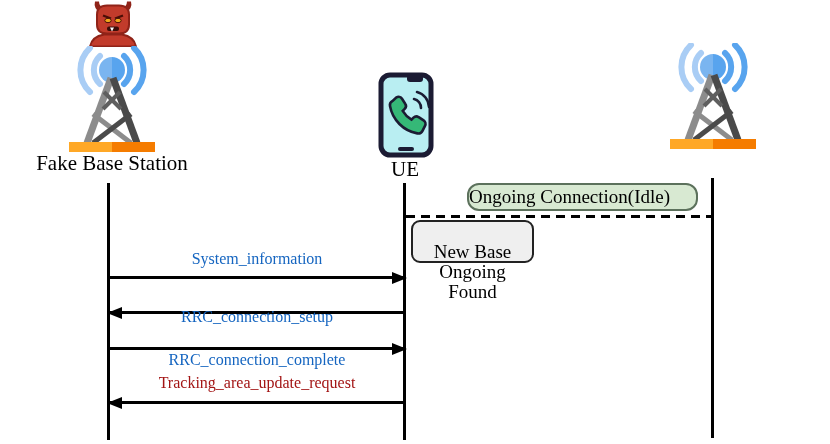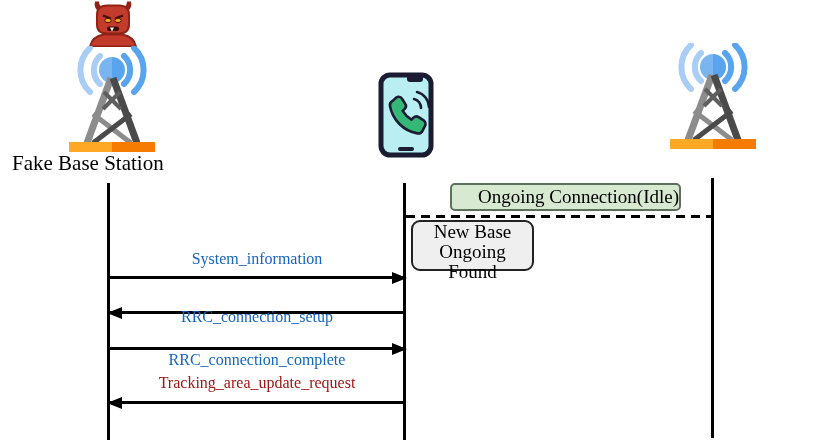--- a/index.html
+++ b/index.html
@@ -2,36 +2,36 @@
 <html style="--message_blue: #1565c0; --message_red: #a31515; --note_green_bg: #d8e9d2; --note_green_border: #5c715c; --note_gray_bg: #efefef; --lifeline_black: #000000; --signal_blue_light: #a9cdf5; --signal_blue: #58a4ee; --circle_blue_light: #7ab5f0; --tower_gray_light: #8c8c8c; --tower_gray_mid: #5f5f5f; --tower_gray_dark: #4a4a4a; --tower_base_orange_light: #ffa826; --tower_base_orange_dark: #f57c00; --devil_red: #c23b2b; --devil_dark_red: #8f2318; --devil_eye_yellow: #f2a71b; --phone_outline_navy: #1b1b33; --phone_screen_cyan: #b9eef2; --handset_green: #35b877;"><head>
 <meta charset="utf-8">
 <style>
   html,body{margin:0;padding:0;background:#fff;}
   .scene{
     position:relative;width:830px;height:444px;background:#ffffff;
     font-family:"Liberation Serif","DejaVu Serif",serif;overflow:hidden;
   }
   .abs{position:absolute;}
   .actor-label{
-    position:absolute;color:#000;font-size:21px;white-space:nowrap;
+    position:absolute;text-align:center;color:#000;font-size:21px;white-space:nowrap;
   }
   .lifeline{position:absolute;width:3px;background:var(--lifeline_black,#000);}
   .dashed-line{
     position:absolute;height:3px;
     background:repeating-linear-gradient(90deg,var(--lifeline_black,#000) 0 9px,transparent 9px 15px);
   }
   .note-green{
-    position:absolute;left:450px;top:183px;width:231px;height:28px;box-sizing:border-box;
+    position:absolute;left:467px;top:183px;width:231px;height:28px;box-sizing:border-box;
     background:var(--note_green_bg,#d8e9d2);border:2px solid var(--note_green_border,#5c715c);
-    border-radius:5px;font-size:19px;line-height:24px;text-align:right;color:#000;white-space:nowrap;
+    border-radius:12px;font-size:19px;line-height:24px;text-align:left;color:#000;white-space:nowrap;
   }
   .note-gray{
-    position:absolute;left:411px;top:220px;width:123px;height:51px;box-sizing:border-box;
+    position:absolute;left:411px;top:220px;width:123px;height:43px;box-sizing:border-box;
     background:var(--note_gray_bg,#efefef);border:2px solid #222;border-radius:9px;
-    font-size:19px;line-height:20px;text-align:center;color:#000;padding-top:0;
+    font-size:19px;line-height:20px;text-align:center;color:#000;padding-top:20px;
   }
   .msg{
     position:absolute;left:109px;width:296px;text-align:center;
     font-size:16px;white-space:nowrap;
   }
   .msg-blue{color:var(--message_blue,#1565c0);}
   .msg-red{color:var(--message_red,#a31515);}
   .arrow{position:absolute;left:109px;width:296px;height:3px;background:var(--lifeline_black,#000);}
   .arrow .head{position:absolute;width:0;height:0;top:-4px;}
   .arrow .head-right{right:-2px;border-top:6px solid transparent;border-bottom:6px solid transparent;border-left:15px solid var(--lifeline_black,#000);}
@@ -77,20 +77,21 @@
 
   <svg class="abs" style="left:377px;top:72px" width="58" height="86" viewBox="0 0 58 86">
     <rect x="4" y="3" width="50" height="80" rx="9" style="fill:var(--phone_screen_cyan,#b9eef2);stroke:var(--phone_outline_navy,#1b1b33)" stroke-width="5"></rect>
     <rect x="30" y="3" width="16" height="7" rx="3" style="fill:var(--phone_outline_navy,#1b1b33)"></rect>
     <rect x="21" y="75" width="16" height="4" rx="2" style="fill:var(--phone_outline_navy,#1b1b33)"></rect>
     <path d="M15.6 28.9c-1.9 1-3 3.1-2.6 5.2 1.2 6.8 4.5 13 9.4 17.9 4.9 4.9 11.1 8.2 17.9 9.4 2.1.4 4.2-.7 5.2-2.6l2.5-4.9c1-1.9.4-4.3-1.4-5.5l-4.9-3.2c-1.6-1.1-3.8-.9-5.2.5l-2 2c-3.6-2.1-6.7-5.2-8.8-8.8l2-2c1.4-1.4 1.6-3.6.5-5.2l-3.2-4.9c-1.2-1.8-3.6-2.4-5.5-1.4z" style="fill:var(--handset_green,#35b877);stroke:var(--phone_outline_navy,#1b1b33)" stroke-width="2.6"></path>
     <path d="M37 27 a 9 9 0 0 1 7 9" fill="none" style="stroke:var(--phone_outline_navy,#1b1b33)" stroke-width="2.6" stroke-linecap="round"></path>
     <path d="M40 20 a 16 16 0 0 1 12 15" fill="none" style="stroke:var(--phone_outline_navy,#1b1b33)" stroke-width="2.6" stroke-linecap="round"></path>
   </svg>
 
+  <div class="actor-label" style="left:355px;top:157px;width:100px">UE</div>
 
   <svg class="abs" style="left:661px;top:43px" width="104" height="106" viewBox="0 0 104 106">
     <path d="M30 2 A 30 30 0 0 0 30 46" fill="none" style="stroke:var(--signal_blue_light,#a9cdf5)" stroke-width="6" stroke-linecap="round"></path>
     <path d="M40 10 A 19 19 0 0 0 40 38" fill="none" style="stroke:var(--signal_blue_light,#a9cdf5)" stroke-width="6" stroke-linecap="round"></path>
     <path d="M74 2 A 30 30 0 0 1 74 46" fill="none" style="stroke:var(--signal_blue,#58a4ee)" stroke-width="6" stroke-linecap="round"></path>
     <path d="M64 10 A 19 19 0 0 1 64 38" fill="none" style="stroke:var(--signal_blue,#58a4ee)" stroke-width="6" stroke-linecap="round"></path>
     <path d="M52 11 A 13 13 0 0 0 52 37 Z" style="fill:var(--circle_blue_light,#7ab5f0)"></path>
     <path d="M52 11 A 13 13 0 0 1 52 37 Z" style="fill:var(--signal_blue,#58a4ee)"></path>
     <line x1="51" y1="32" x2="27" y2="97" style="stroke:var(--tower_gray_light,#8c8c8c)" stroke-width="7"></line>
     <line x1="53" y1="32" x2="77" y2="97" style="stroke:var(--tower_gray_dark,#4a4a4a)" stroke-width="7"></line>

